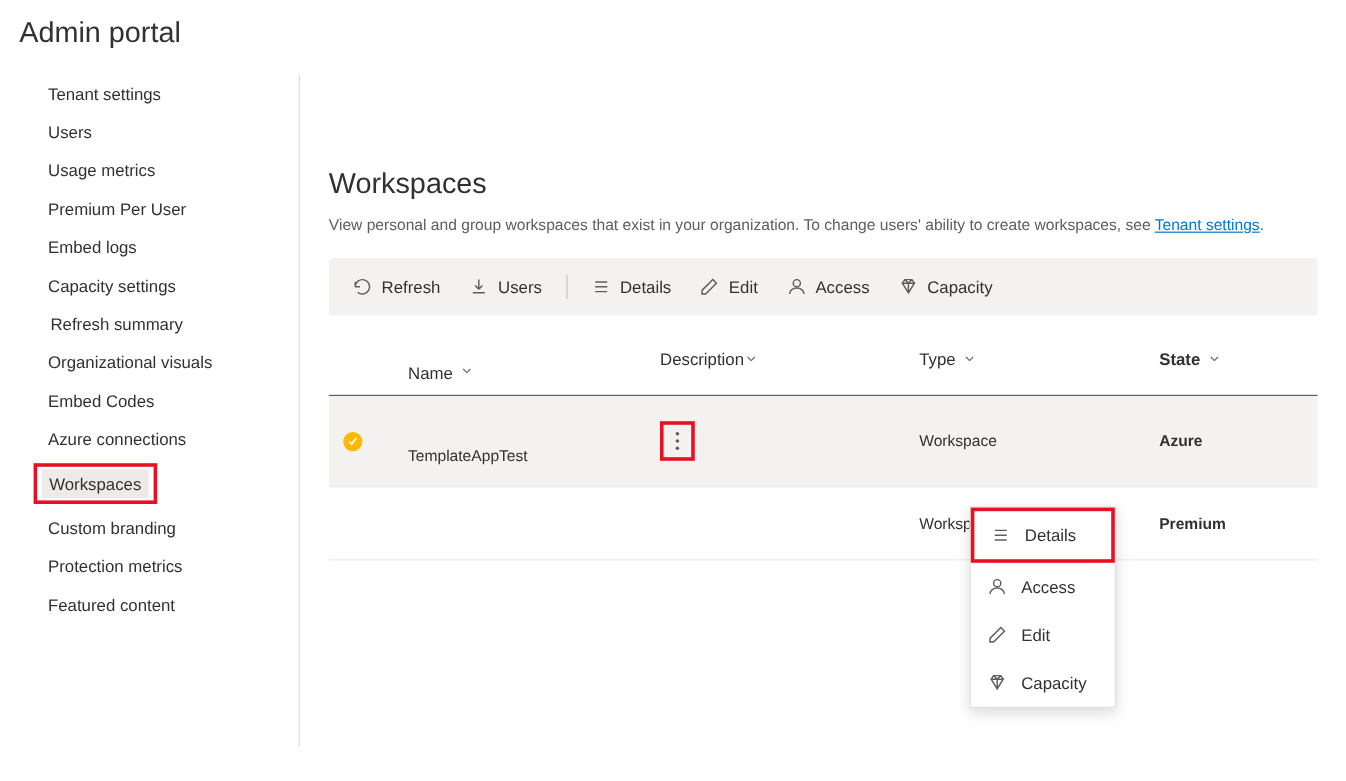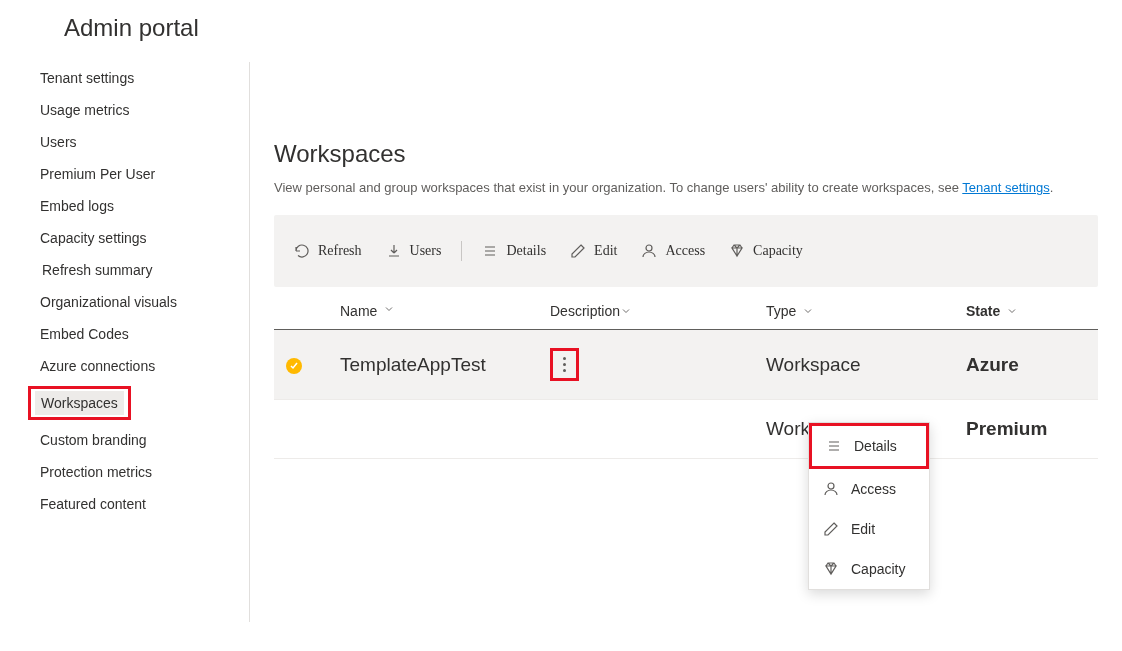--- a/index.html
+++ b/index.html
@@ -10,21 +10,20 @@
   background: #fff;
   width: 1122px;
   height: 651px;
   overflow: hidden;
 }
 .page-title {
   font-size: 24px;
   font-weight: 300;
   color: #323130;
   padding: 14px 0 0 16px;
-  margin-left: 48px;
 }
 .layout {
   display: flex;
   margin-top: 20px;
 }
 .sidebar {
   width: 260px;
   border-right: 1px solid #e1dfdd;
   padding-top: 0;
   min-height: 560px;
@@ -71,24 +70,23 @@
   padding-bottom: 20px;
 }
 .main-sub a {
   color: #0078d4;
   text-decoration: underline;
 }
 .toolbar {
   background: #f3f2f1;
   display: flex;
   align-items: center;
-  padding: 24px 10px;
+  padding: 12px 10px;
   gap: 4px;
   border-radius: 2px;
-  font-family: Liberation Serif, serif;
 }
 .toolbar-btn {
   display: inline-flex;
   align-items: center;
   gap: 8px;
   padding: 4px 10px;
   cursor: pointer;
   color: #323130;
   font-size: 14px;
 }
@@ -99,30 +97,30 @@
   margin: 0 6px;
 }
 .grid-header {
   display: flex;
   padding: 16px 12px 10px 12px;
   border-bottom: 1px solid #605e5c;
   color: #323130;
   font-size: 14px;
 }
 .col-icon { width: 54px; }
-.col-name { width: 210px; display:flex; align-items:flex-start; gap:6px;}
+.col-name { width: 210px; display:flex; align-items:flex-start; gap:6px;margin-top:24px;}
 .col-desc { width: 216px; display:flex; align-items:center; gap:0;}
 .col-type { width: 200px; display:flex; align-items:center; gap:6px;}
 .col-state { width: 120px; display:flex; align-items:center; gap:6px;font-weight:bold;}
 .grid-row {
   display: flex;
   align-items: center;
   padding: 18px 12px;
   border-bottom: 1px solid #edebe9;
-  font-size: 19px;
+  font-size: 13px;
 }
 .grid-row.selected {
   background: #f3f2f1;
 }
 .check-icon {
   width: 16px; height: 16px;
   background: #ffb900;
   border-radius: 50%;
   display: inline-flex;
   align-items: center;
@@ -168,22 +166,22 @@
 </style>
 </head>
 <body>
 
 <div class="page-title">Admin portal</div>
 
 <div class="layout">
 
   <nav class="sidebar">
     <div class="sidebar-item">Tenant settings</div>
+    <div class="sidebar-item">Users</div>
     <div class="sidebar-item">Usage metrics</div>
-    <div class="sidebar-item">Users</div>
     <div class="sidebar-item">Premium Per User</div>
     <div class="sidebar-item">Embed logs</div>
     <div class="sidebar-item">Capacity settings</div>
     <div class="sidebar-item sub">Refresh summary</div>
     <div class="sidebar-item">Organizational visuals</div>
     <div class="sidebar-item">Embed Codes</div>
     <div class="sidebar-item">Azure connections</div>
     <div class="sidebar-highlight-box">
       <div class="sidebar-item active">Workspaces</div>
     </div>

